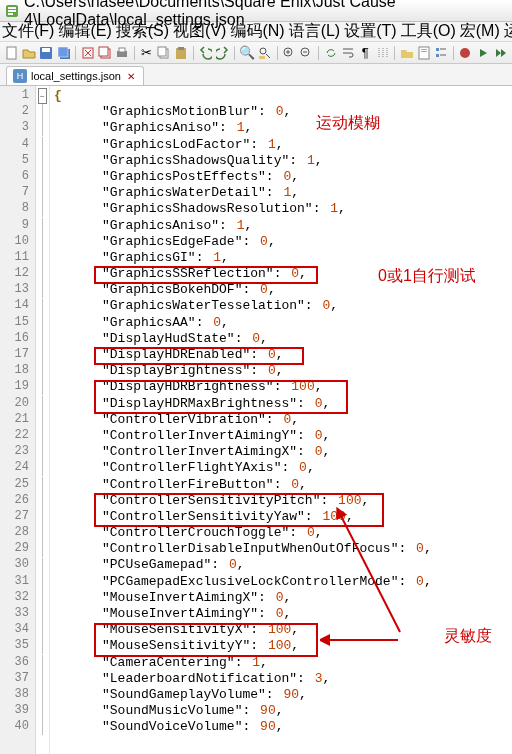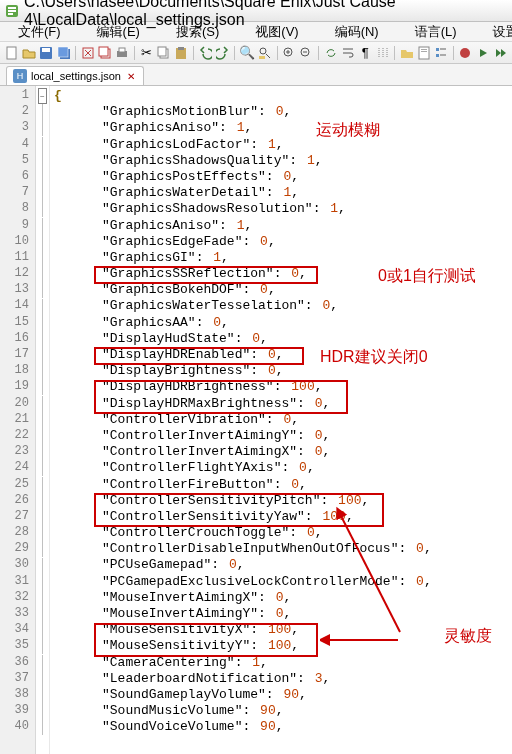--- a/index.html
+++ b/index.html
@@ -27,22 +27,22 @@
 }
 .title-text { font-size: 16px; color: #000; }
 .menu-bar {
   height: 20px;
   background: #f4f4f4;
   display: flex;
   align-items: center;
   border-bottom: 1px solid #d8d8d8;
 }
 .menu-bar .menu-item {
-  padding: 0 18px;
-  font-size: 13px;
+  padding: 0 2px;
+  font-size: 16px;
   color: #000;
   cursor: pointer;
   white-space: nowrap;
 }
 .toolbar {
   height: 22px;
   background: linear-gradient(to bottom, #f8f8f8, #ececec);
   border-bottom: 1px solid #c8c8c8;
   display: flex;
   align-items: center;
@@ -637,23 +637,22 @@
     </div>
 
   <div class="annot-layer">
 
     <div class="annot-box" style="left:94px;top:180px;width:224px;height:18px;"></div>
     <div class="annot-box" style="left:94px;top:261px;width:210px;height:18px;"></div>
     <div class="annot-box" style="left:94px;top:294px;width:254px;height:34px;"></div>
     <div class="annot-box" style="left:94px;top:407px;width:290px;height:34px;"></div>
     <div class="annot-box" style="left:94px;top:537px;width:224px;height:34px;"></div>
 
-    <div class="annot-text" style="left:316px;top:34px;">运动模糊</div>
+    <div class="annot-text" style="left:316px;top:27px;">运动模糊</div>
     <div class="annot-text" style="left:330px;top:180px;margin-left:48px;">0或1自行测试</div>
-    <div class="annot-text" style="left:320px;top:261px;">HDR建议关闭0</div>
     <div class="annot-text" style="left:400px;top:540px;margin-left:44px;">灵敏度</div>
 
     <svg class="arrow" style="left:330px;top:418px;width:130px;height:140px;">
       <defs>
           <marker id="ah1" markerWidth="8" markerHeight="8" refX="2" refY="3" orient="auto">
             <path d="M0 0L6 3L0 6z" fill="#cc0000"></path>
           </marker>
         </defs>
       <path d="M70 128 L10 10" stroke="#cc0000" stroke-width="2" fill="none" marker-end="url(#ah1)"></path>
     </svg>

